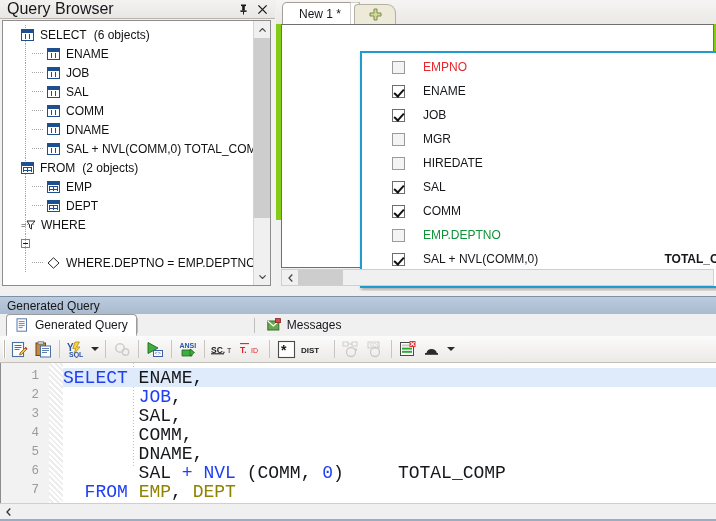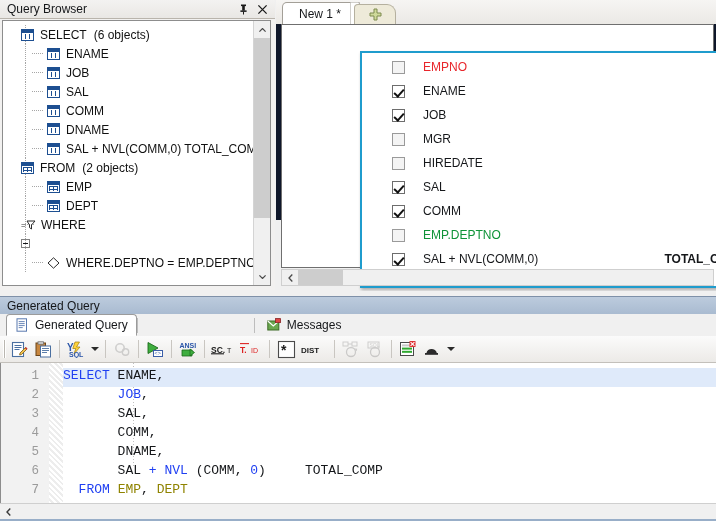--- a/index.html
+++ b/index.html
@@ -14,21 +14,21 @@
   .app{position:relative;width:716px;height:521px;}
 
   
   .qb-panel{position:absolute;left:0;top:0;width:275px;height:290px;background:#f2f1f0;}
   .qb-caption{
     position:absolute;left:0;top:0;width:275px;height:18px;
     background:linear-gradient(to bottom,#f3f2f1 0%,#e9e7e4 100%);
     border-bottom:1px solid #b9b4ac;
     display:flex;align-items:center;
   }
-  .qb-caption .title{padding-left:7px;font-size:12px;color:#15171a;letter-spacing:0px;}
+  .qb-caption .title{padding-left:7px;font-size:16px;color:#15171a;letter-spacing:0px;}
   .qb-caption .capbtns{margin-left:auto;display:flex;align-items:center;gap:8px;padding-right:7px;}
   .cap-ico{width:11px;height:11px;display:block;color:#1a1a1a;}
   .qb-tree-wrap{
     position:absolute;left:2px;top:20px;width:269px;height:266px;
     background:#fff;border:1px solid #8d8d8d;box-sizing:border-box;overflow:hidden;
   }
   .tree{position:absolute;left:0;top:0;width:252px;height:264px;overflow:hidden;padding-top:4px;box-sizing:border-box;}
   .trow{height:19px;display:flex;align-items:center;white-space:nowrap;position:relative;}
   .trow .lbl{font-size:12px;color:#111;}
   .trow .cnt{font-size:12px;color:#111;padding-left:7px;}
@@ -60,21 +60,21 @@
   .ic-diamond{position:relative;width:13px;height:12px;margin-right:6px;flex:0 0 auto;}
   .ic-group{position:relative;width:13px;height:12px;margin-right:6px;flex:0 0 auto;}
 
   
   .vscroll{position:absolute;right:0;top:0;width:16px;height:264px;background:#f0f0f0;border-left:1px solid #d4d4d4;}
   .vs-btn{width:16px;height:17px;display:flex;align-items:center;justify-content:center;background:#f0f0f0;}
   .vs-thumb{position:absolute;left:0;top:17px;width:16px;height:180px;background:#cdcdcd;}
   .arrow{width:7px;height:4px;}
 
   
-  .right{position:absolute;left:276px;top:0;width:440px;height:220px;background:#0f172a;}
+  .right{position:absolute;left:276px;top:0;width:440px;height:220px;background:#84cc16;}
   .tabstrip{position:absolute;left:0;top:0;width:440px;height:24px;
      background:linear-gradient(to bottom,#f6f5f3 0%,#ebe9e5 100%);}
   .tab{
     position:absolute;left:6px;top:2px;height:22px;width:76px;
     background:#fff;border:1px solid #a39f97;border-bottom:none;
     border-radius:5px 8px 0 0;box-sizing:border-box;
     display:flex;align-items:center;justify-content:center;font-size:12px;color:#15171a;
   }
   .tab .skew{position:absolute;right:-7px;top:-1px;width:14px;height:23px;}
   .tab-add{
@@ -139,21 +139,21 @@
   .caret{width:0;height:0;border-left:4px solid transparent;border-right:4px solid transparent;
      border-top:4px solid #2b2b2b;}
 
   
   .editor{position:absolute;left:0;top:363px;width:716px;height:140px;background:#fff;
      border-left:1px solid #8d8d8d;box-sizing:border-box;}
   .gutter{position:absolute;left:0;top:0;width:48px;height:140px;background:#f2f2f2;}
   .gutter-mark{position:absolute;left:48px;top:0;width:14px;height:140px;
      background:repeating-linear-gradient(45deg,#ffffff 0 2px,#ededed 2px 4px);}
   .code{position:absolute;left:62px;top:0;right:0;height:140px;
-     font-family:"Liberation Mono", monospace;font-size:13px;}
+     font-family:"Liberation Mono", monospace;font-size:18px;}
   .ln{position:absolute;width:48px;text-align:right;padding-right:10px;box-sizing:border-box;
      font-family:"Liberation Mono", monospace;font-size:12.5px;color:#9b9b9b;}
   .cline{position:absolute;left:0;right:0;height:19px;white-space:pre;color:#15171a;}
   .cline.hl{background:#dfeafa;}
   .kw{color:#1f3ff2;}
   .tbl{color:#8f8300;}
   .num{color:#1f3ff2;}
   .vindent{position:absolute;left:70px;top:0;width:1px;height:103px;
      background:repeating-linear-gradient(to bottom,#bfbfbf 0 1px,transparent 1px 3px);}
   .ed-hscroll{position:absolute;left:0;top:503px;width:716px;height:16px;background:#f0f0f0;

